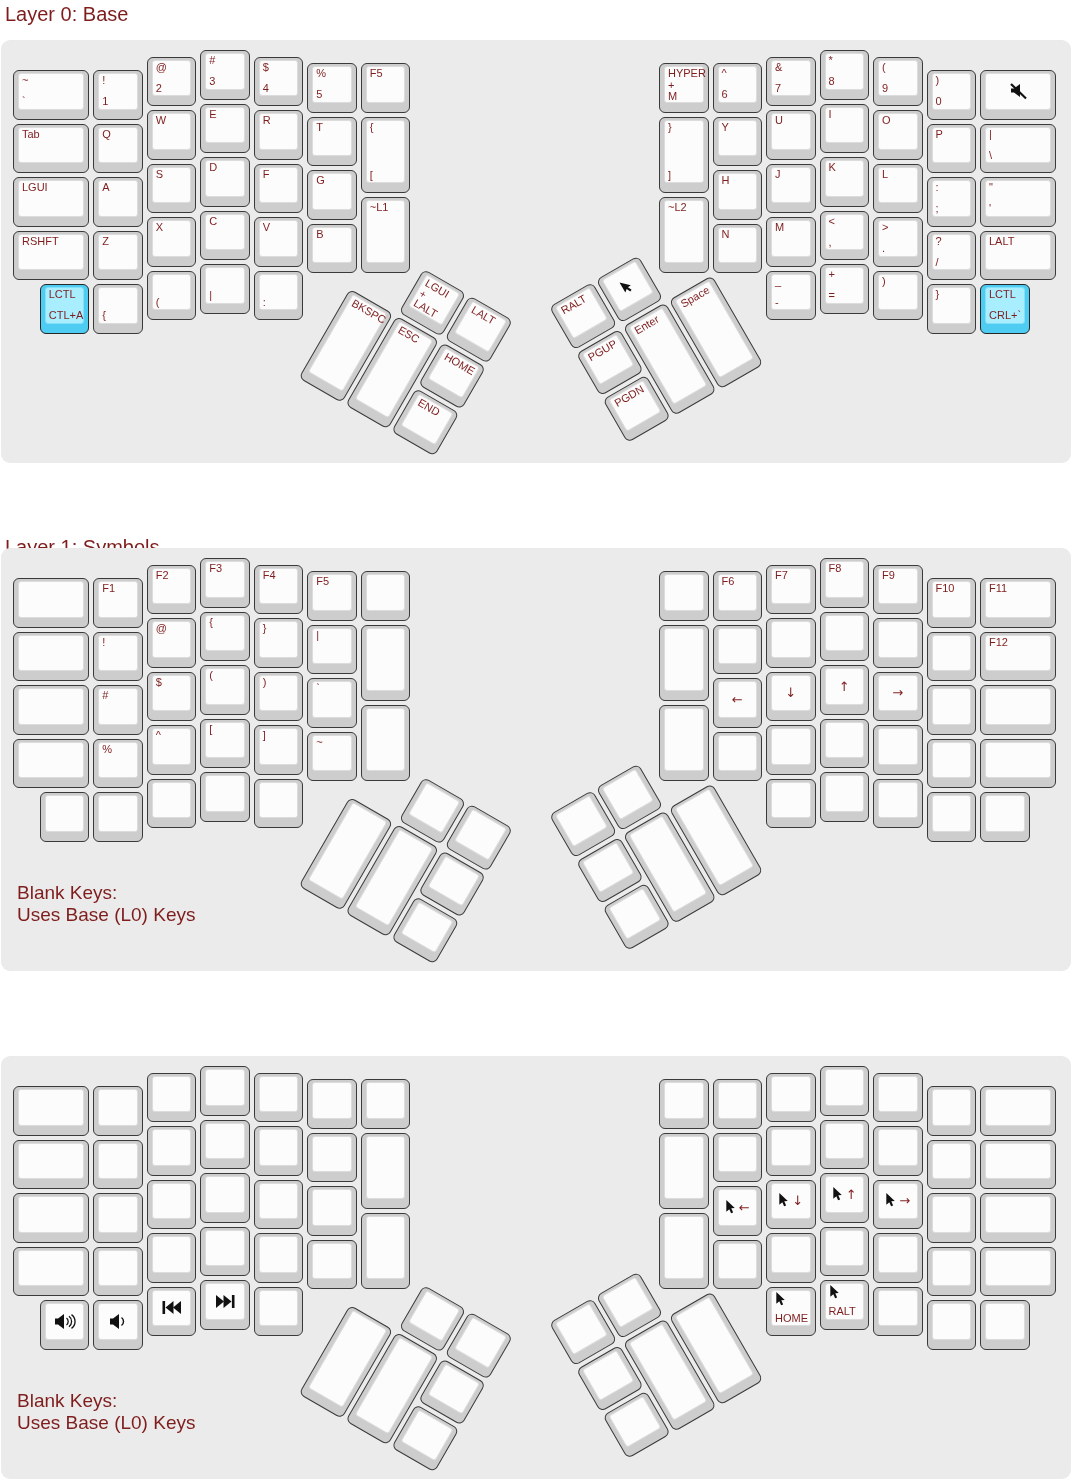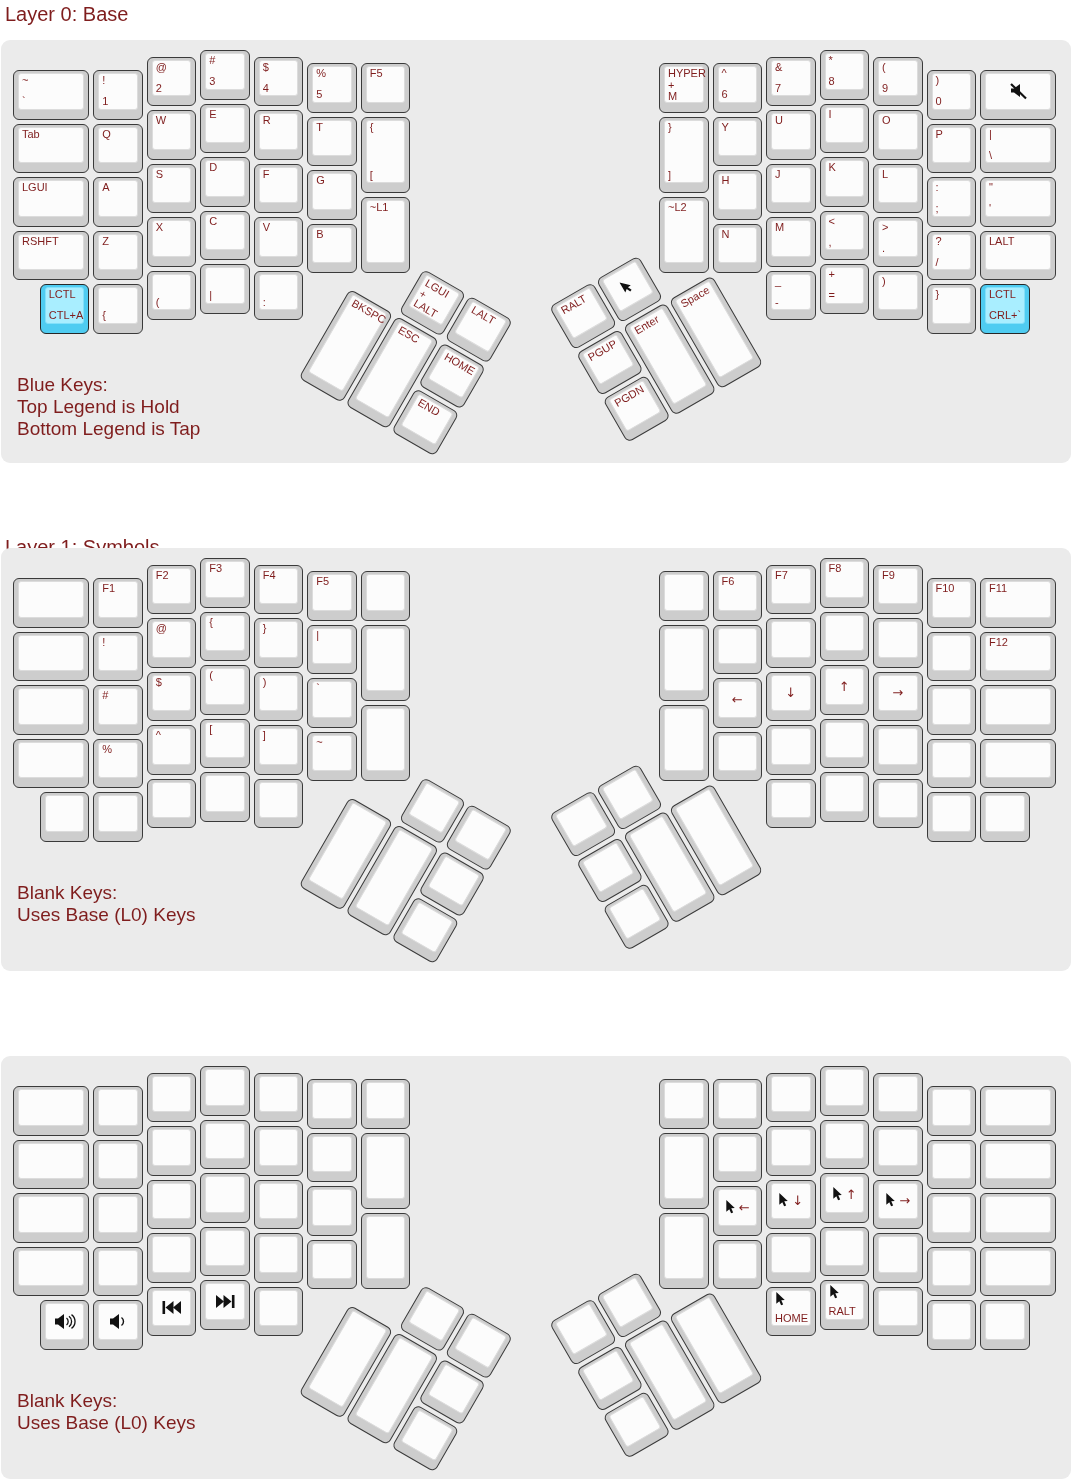--- a/index.html
+++ b/index.html
@@ -449,23 +449,20 @@
               <span class="leg">Space</span>
             </div>
           </div>
           <div class="key" style="left: 0px; top: 107px; width: 49.5px; height: 49.5px;">
             <div class="face">
               <span class="leg">PGDN</span>
             </div>
           </div>
         </div>
       </div>
-    <div class="caption">Blue Keys:
-Top Legend is Hold
-Bottom Legend is Tap</div>
   </div>
 
   <div class="title t1">Layer 1: Symbols</div>
   <div class="panel p1">
     <div class="kb" id="kb1">
         <div style="position: absolute; left: 12px; top: 10px;">
           <div class="key" style="left: 0px; top: 20.0625px; width: 76.25px; height: 49.5px;">
             <div class="face"></div>
           </div>
           <div class="key" style="left: 0px; top: 73.5625px; width: 76.25px; height: 49.5px;">

